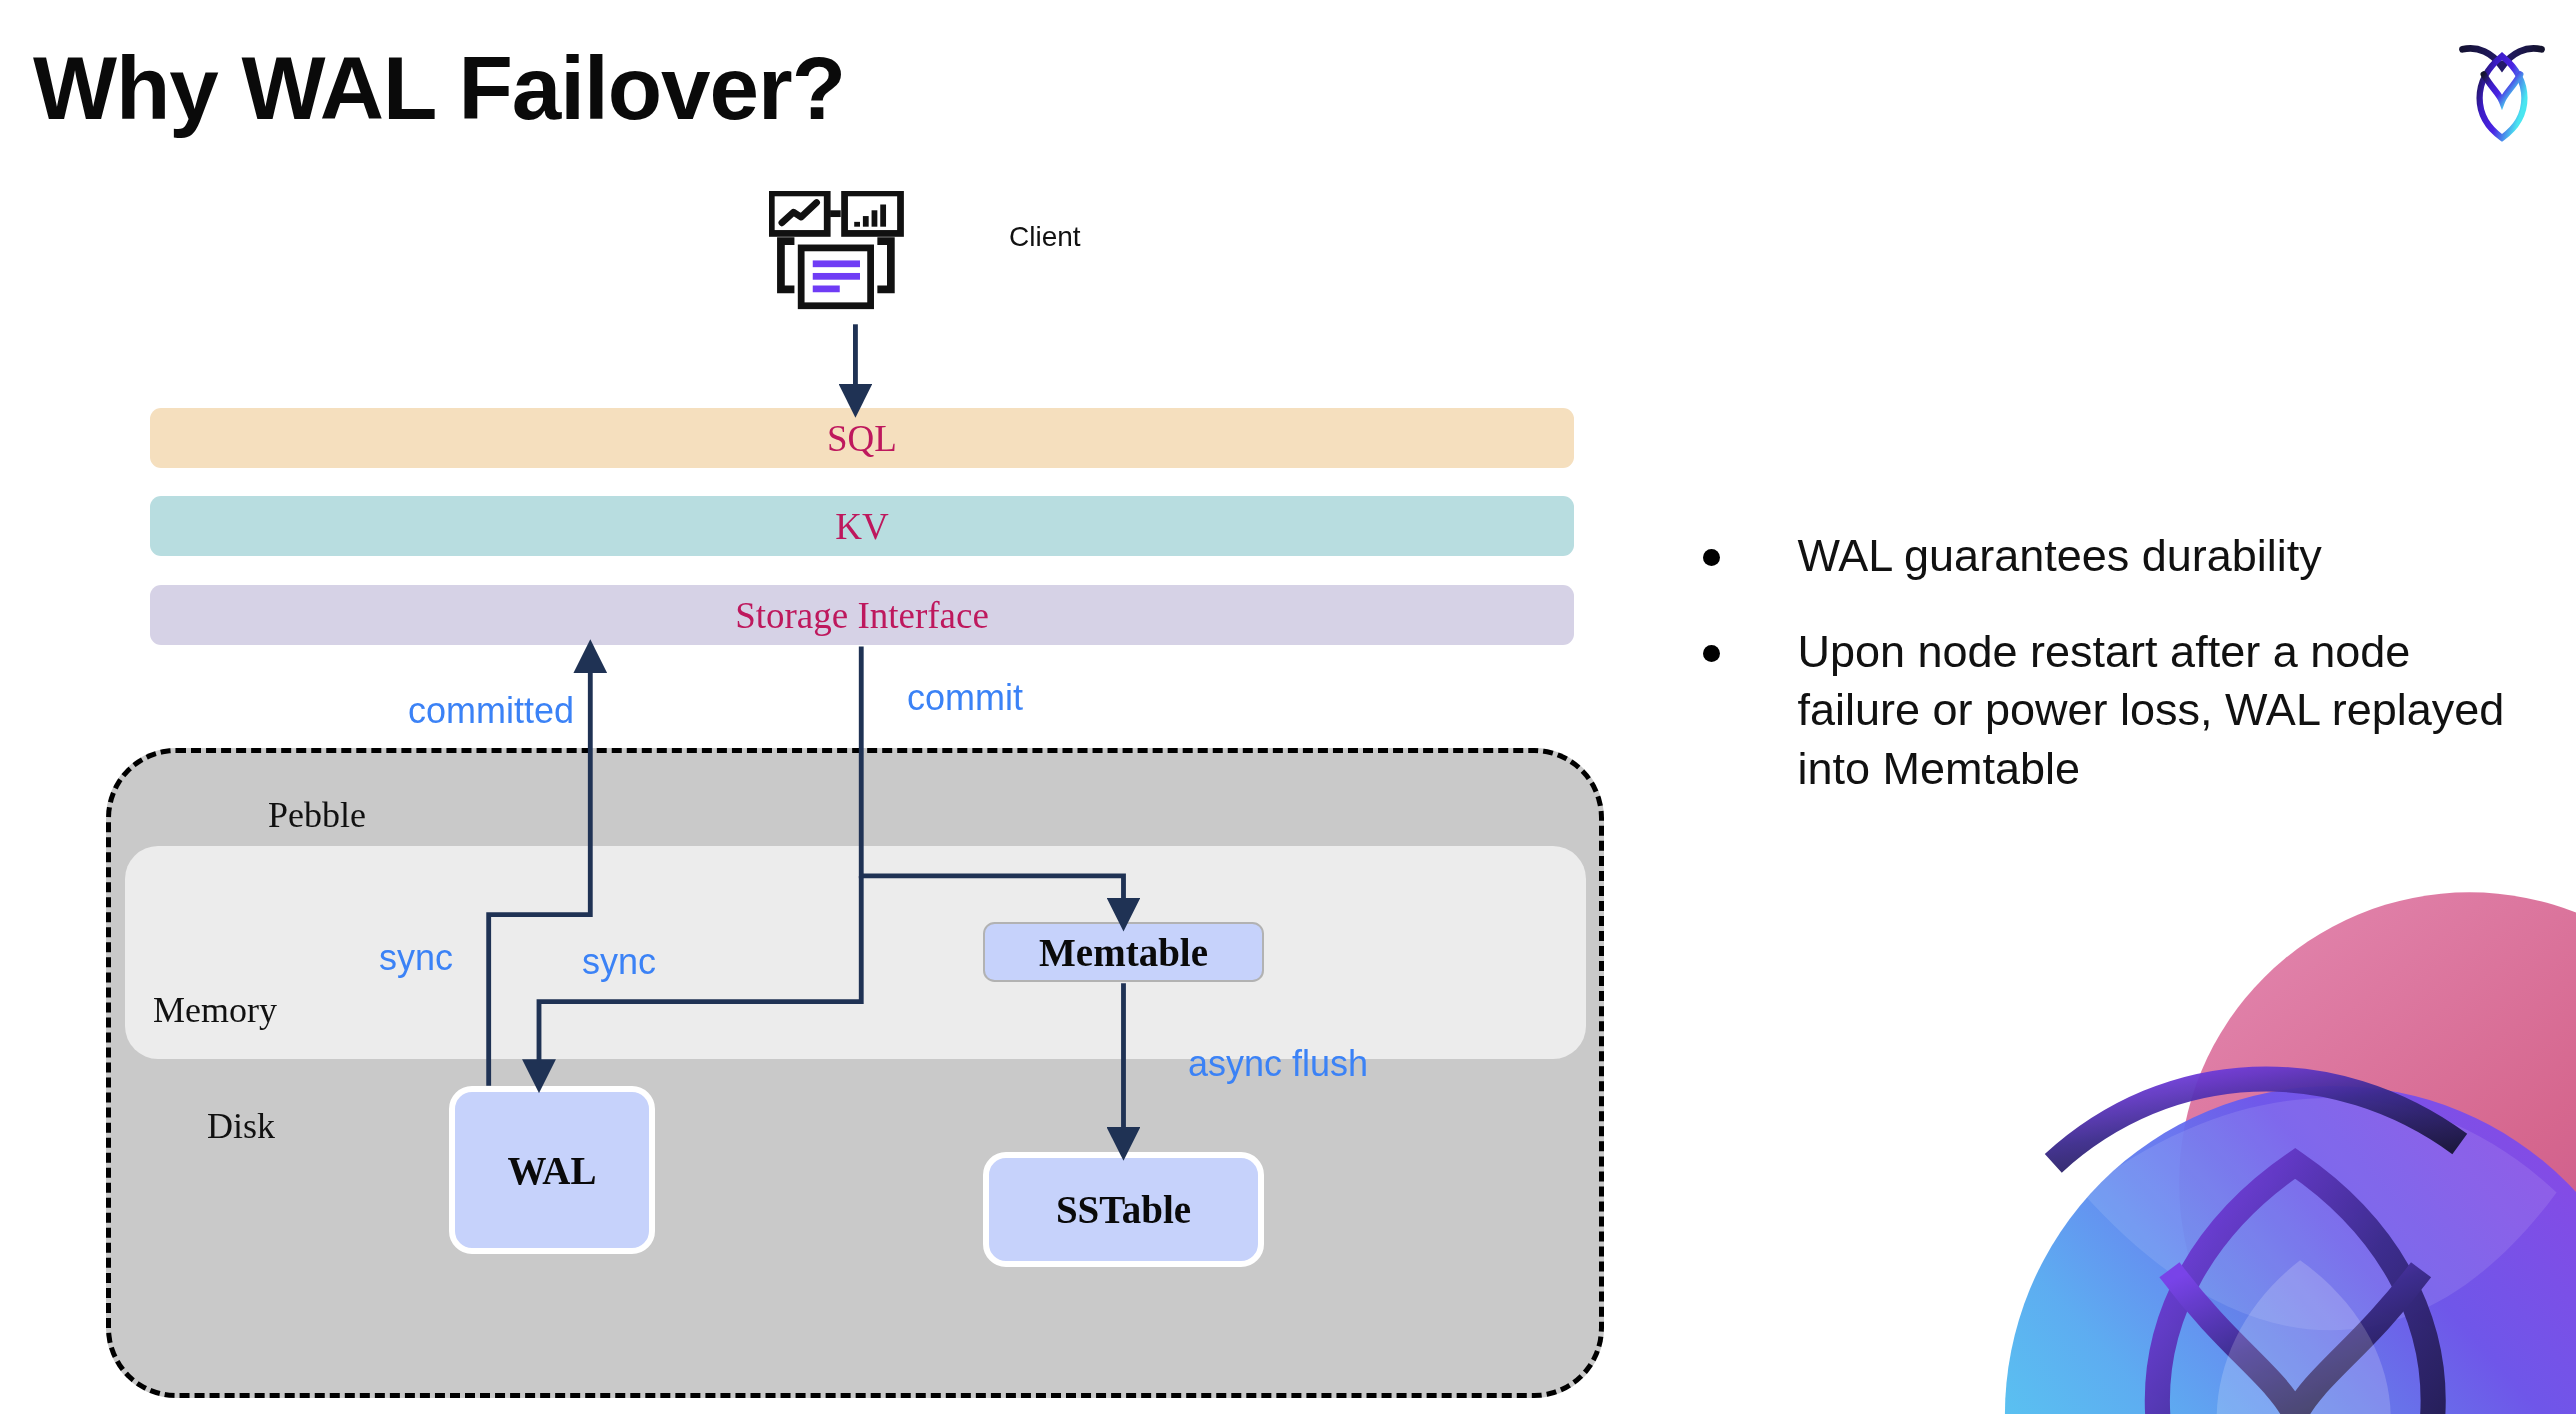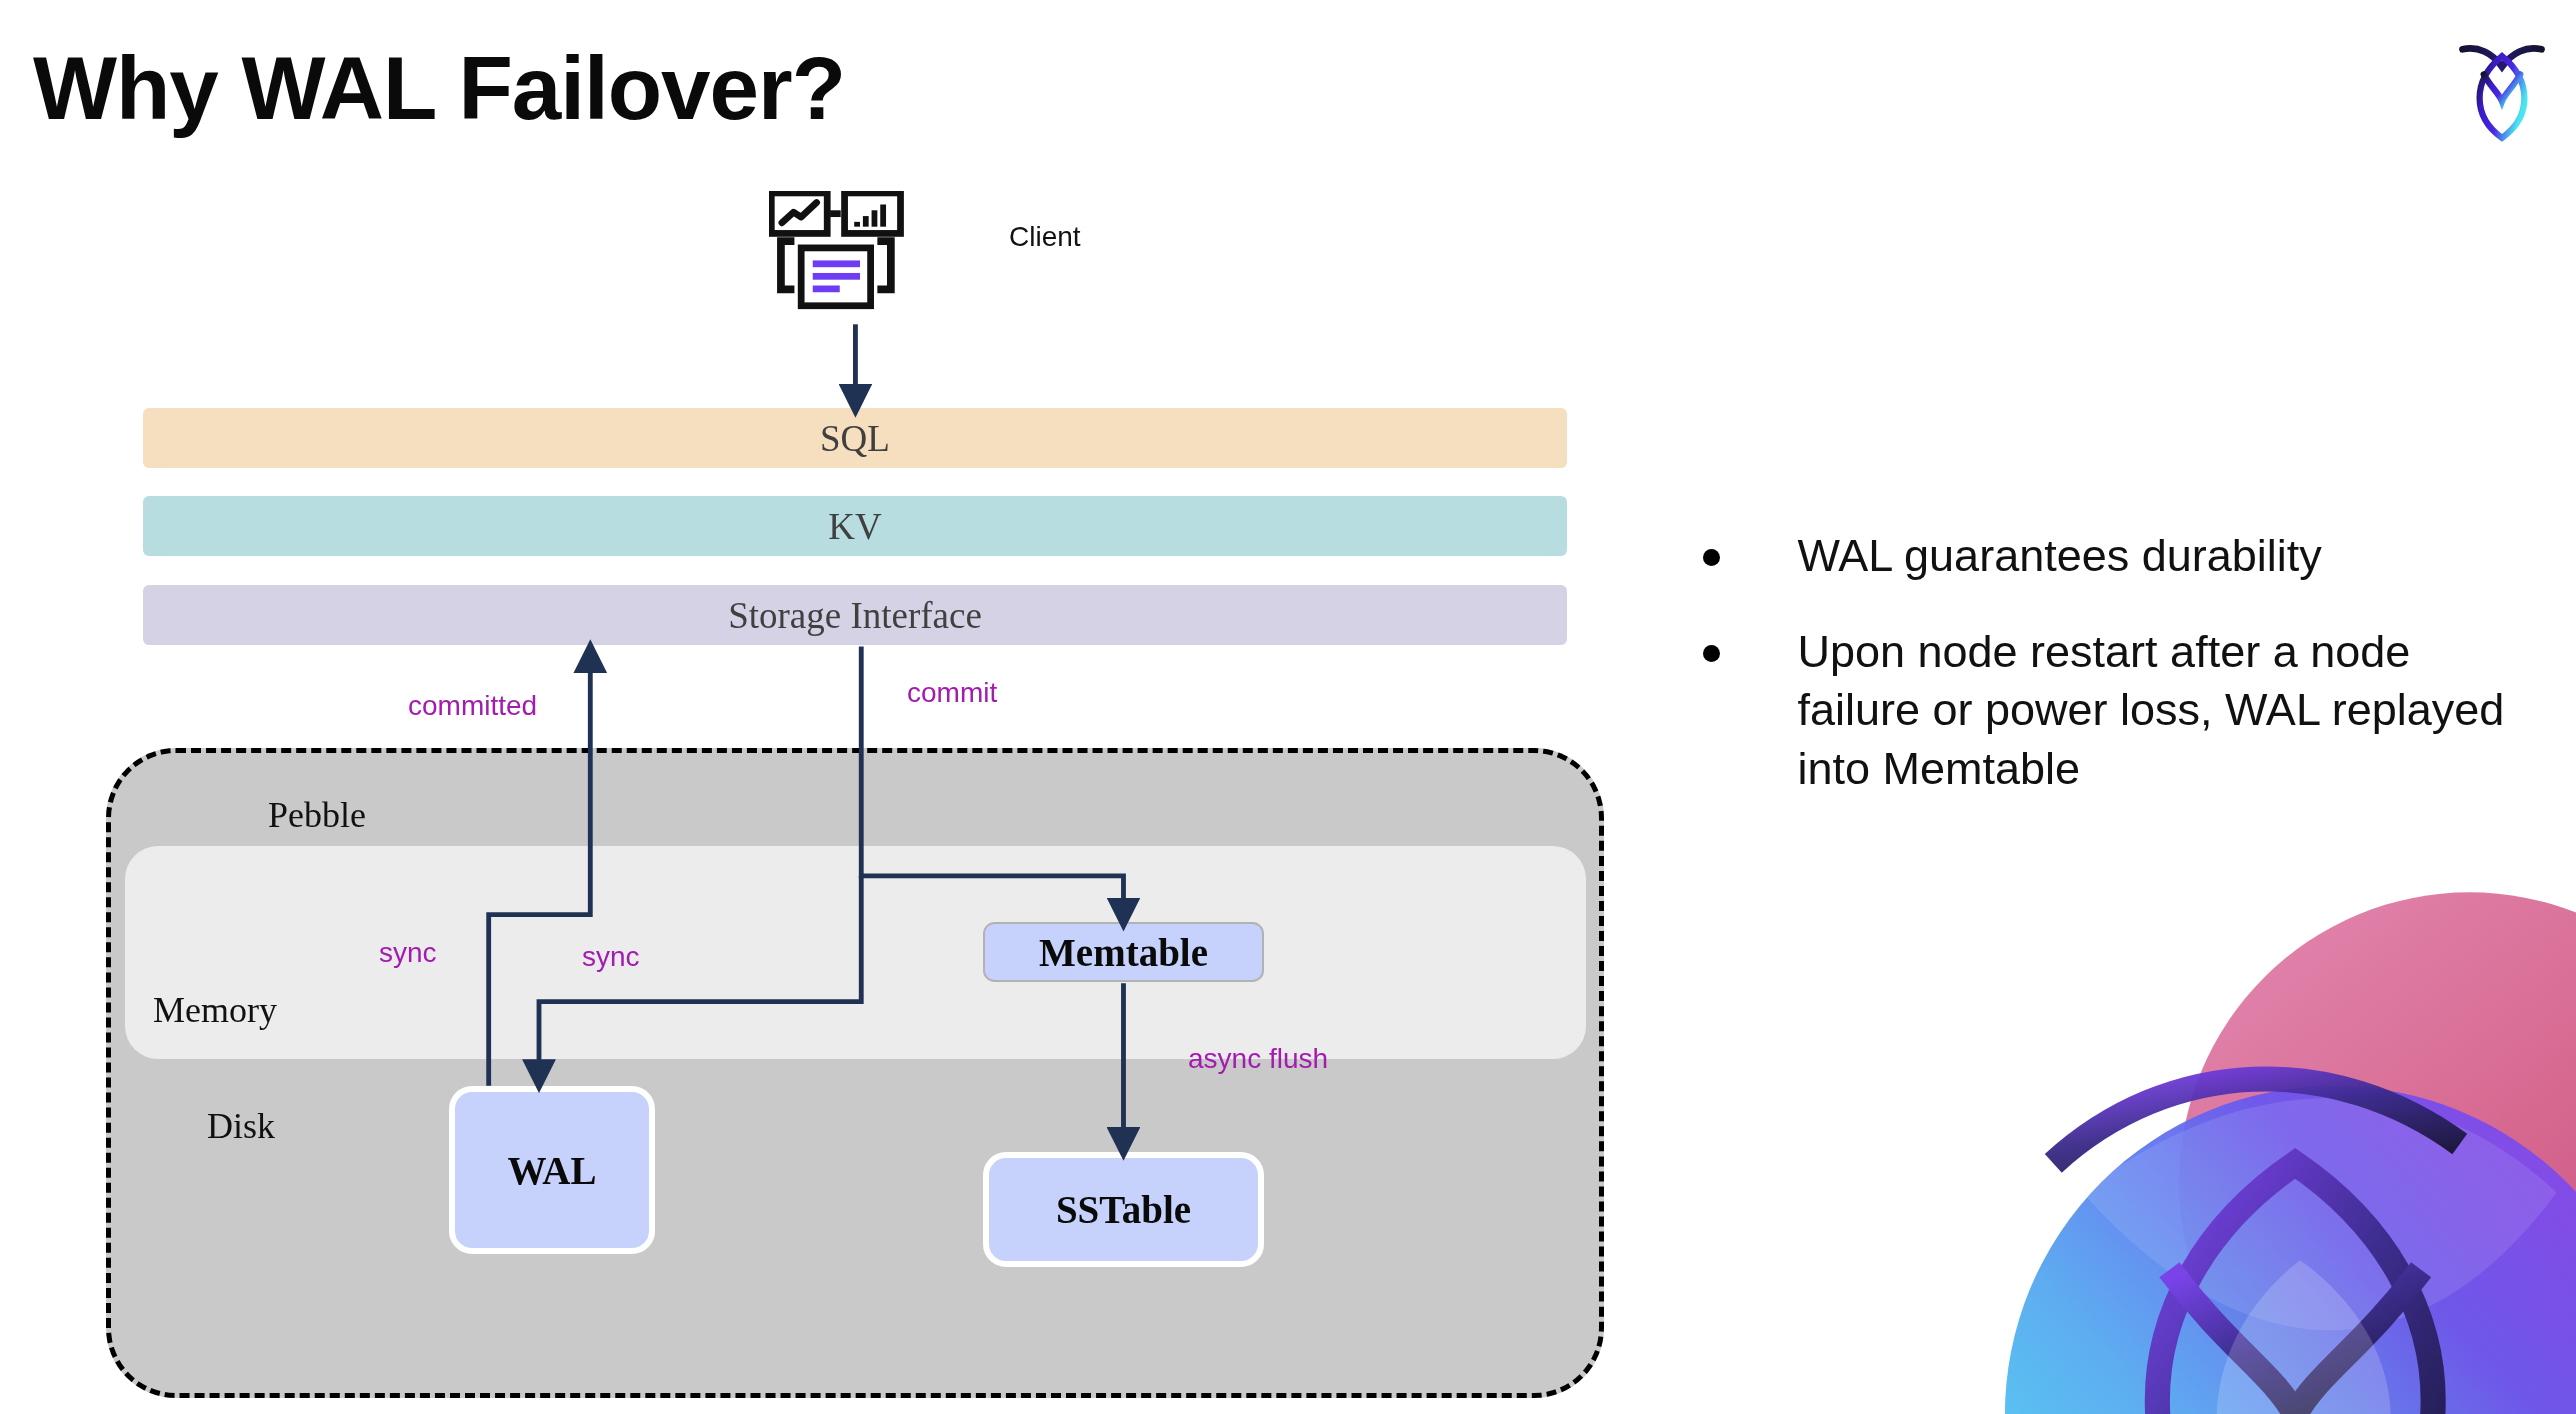--- a/index.html
+++ b/index.html
@@ -52,30 +52,30 @@
     left: 1009px;
     top: 221px;
     font-size: 28px;
     color: #111;
     font-family: "Liberation Sans", sans-serif;
   }
 
   
   .layer-bar {
     position: absolute;
-    left: 143px;
+    left: 150px;
     width: 1424px;
     height: 60px;
-    border-radius: 6px;
+    border-radius: 11px;
     display: flex;
     align-items: center;
     justify-content: center;
     font-family: "Liberation Serif", serif;
     font-size: 37px;
-    color: #404040;
+    color: #be185d;
   }
   #layer-sql { top: 408px; background: #f5dfbe; }
   #layer-kv  { top: 496px; background: #b8dde0; }
   #layer-si  { top: 585px; background: #d6d2e6; }
 
   
   #pebble-container {
     position: absolute;
     left: 106px;
     top: 748px;
@@ -138,22 +138,22 @@
     position: absolute;
     left: 0; top: 0;
     width: 2576px; height: 1415px;
     pointer-events: none;
   }
 
   
   .edge-label {
     position: absolute;
     font-family: "Liberation Sans", sans-serif;
-    font-size: 28px;
-    color: #a21caf;
+    font-size: 36px;
+    color: #3b82f6;
     white-space: nowrap;
   }
   #lbl-committed  { left: 408px;  top: 690px; }
   #lbl-commit     { left: 907px;  top: 677px; }
   #lbl-sync-left  { left: 379px;  top: 937px; }
   #lbl-sync-right { left: 582px;  top: 941px; }
   #lbl-asyncflush { left: 1188px; top: 1043px; }
 
   
   #bullet-list {

